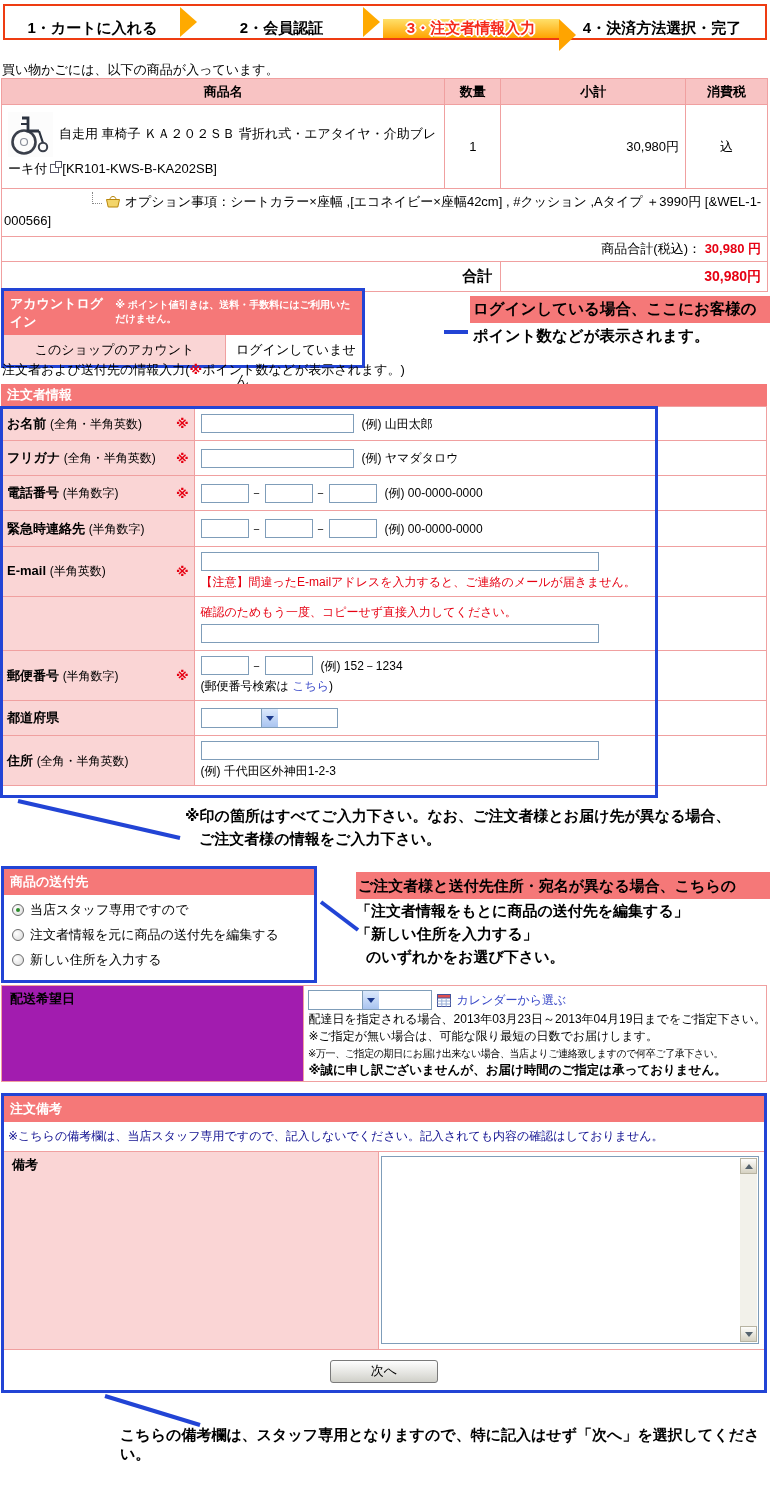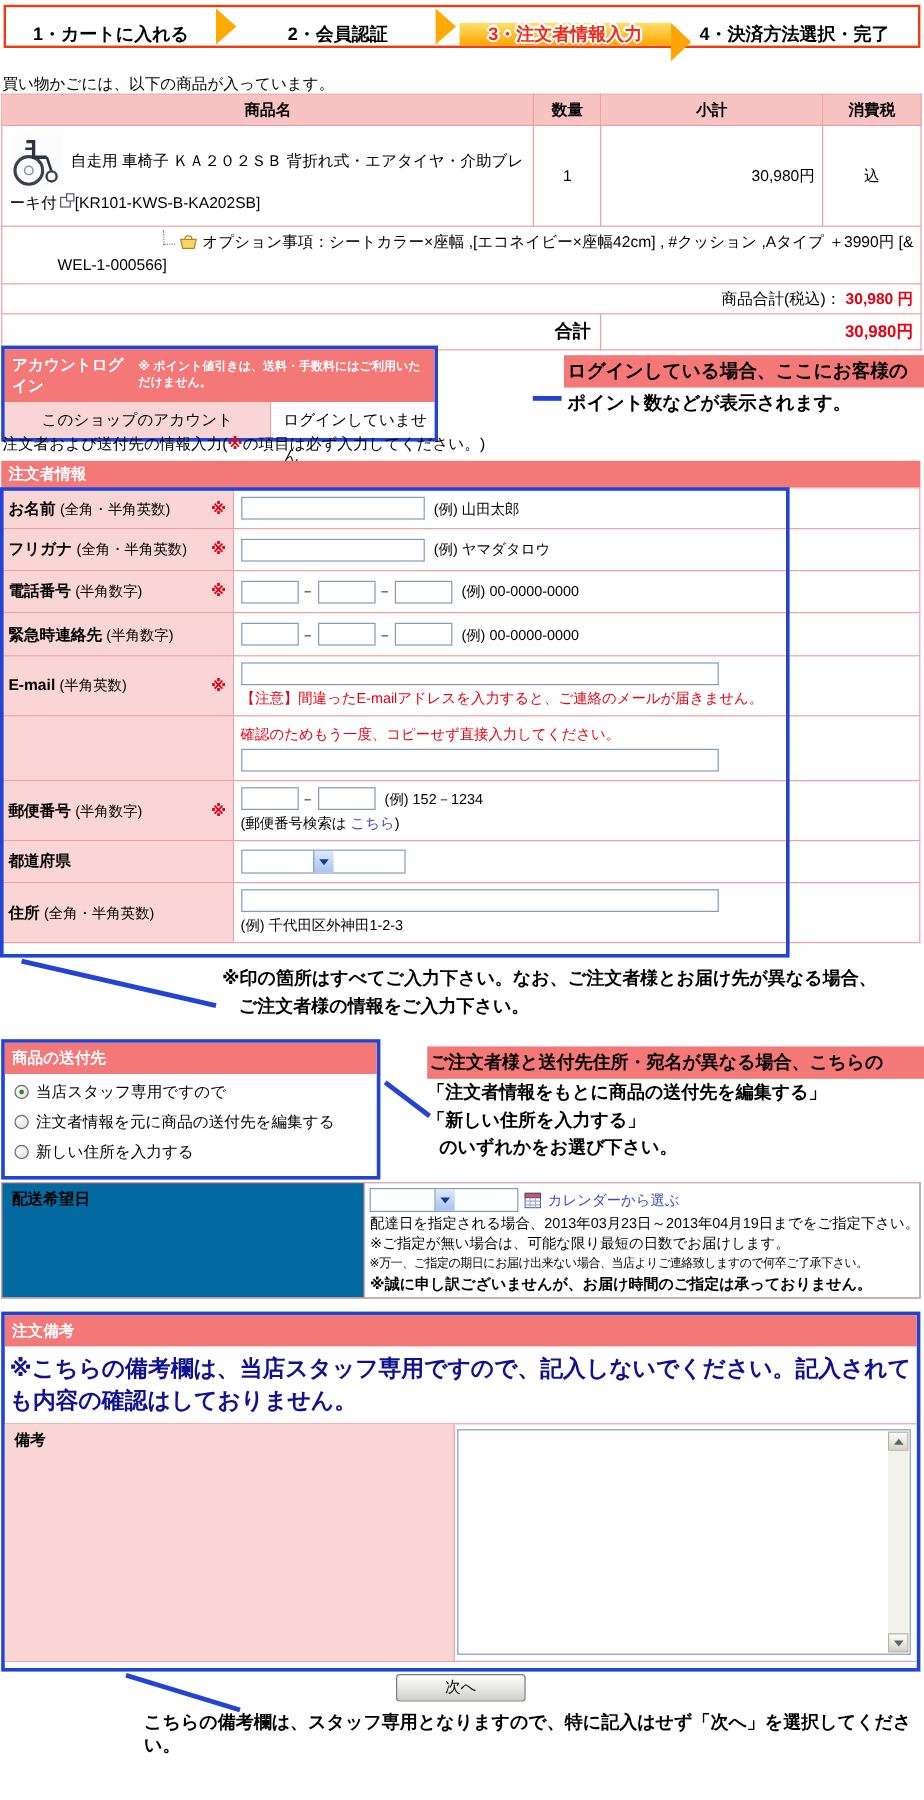--- a/index.html
+++ b/index.html
@@ -22,21 +22,21 @@
   .cart-intro { position:absolute; left:2px; top:61px; font-size:13px; }
   table.cart { position:absolute; left:1px; top:78px; width:767px; border-collapse:collapse; }
   table.cart td, table.cart th { border:1px solid #f0a0a0; font-size:13px; }
   table.cart th { background:#f8c3c3; height:26px; font-weight:bold; text-align:center; }
   .c-name { padding:0 6px; height:84px; word-break:break-all; line-height:24px; }
   .c-name svg { vertical-align:middle; margin-right:6px; }
   .c-qty { text-align:center; }
   .c-sub { text-align:right; padding-right:6px; }
   .c-tax { text-align:center; }
   .opt-cell { padding:3px 2px 6px 2px; }
-  .opt-line { text-indent:88px; line-height:19px; word-break:break-all; font-size:13px;margin-left:44px; }
+  .opt-line { text-indent:88px; line-height:19px; word-break:break-all; font-size:13px; }
   .tree { display:inline-block; width:10px; height:12px; border-left:1px dotted #888; border-bottom:1px dotted #888; margin-right:3px; vertical-align:2px; }
   .row-taxin td { text-align:right; height:25px; padding-right:6px; }
   .red-bold { color:#e60012; font-weight:bold; }
   .row-total .t-label { text-align:right; font-weight:bold; font-size:15px; padding-right:8px; height:30px; }
   .row-total .t-value { text-align:right; padding-right:6px; font-size:14px; }
 
   
   .login-box { position:absolute; left:1px; top:288px; width:364px; border:3px solid #2244d5; background:#fff; }
   .sec-head { background:#f57878; color:#fff; font-weight:bold; padding:4px 6px; font-size:13px; }
   .login-head { display:flex; align-items:baseline; gap:8px; }
@@ -85,31 +85,31 @@
   .ship-opts { padding:6px 8px 0 8px; }
   .ship-opt { display:flex; align-items:center; gap:6px; margin-bottom:7px; font-size:13px; }
   .radio { display:inline-block; width:12px; height:12px; border-radius:50%; border:1px solid #6a6a6a;
            background:radial-gradient(circle at 35% 35%, #ffffff, #d8d8d8); position:relative; flex:0 0 12px; }
   .radio.sel::after { content:""; position:absolute; left:3px; top:3px; width:4px; height:4px; border-radius:50%; background:#2c8c2c; }
   .ship-ann { position:absolute; left:356px; right:0; top:872px; font-weight:bold; font-size:15px; line-height:23px; }
   .ship-ann .band { background:#f57878; padding:2px 0 2px 2px; }
   .ship-ann .l4 { padding-left:10px; }
 
   
-  .deliv { position:absolute; left:1px; top:985px; width:766px; height:97px; border:1px solid #f0a0a0; display:flex; background:#0369a1; }
+  .deliv { position:absolute; left:1px; top:985px; width:766px; height:97px; border:1px solid #f0a0a0; display:flex; background:#a21caf; }
   .deliv-lbl { width:378px; border-right:1px solid #f0a0a0; padding:4px 8px; font-weight:bold; font-size:13px; }
   .deliv-body { flex:1; background:#fff; padding:3px 0 0 4px; }
   .deliv-sel-row { display:flex; align-items:center; gap:5px; height:22px; }
   .dl { font-size:12px; line-height:17px; white-space:nowrap; }
   .dl3 { font-size:10.5px; letter-spacing:-0.4px; transform:scaleX(0.95); transform-origin:0 50%; }
   .dl4 { font-weight:bold; font-size:12.5px; }
 
   
   .rem-box { position:absolute; left:1px; top:1093px; width:766px; height:300px; border:3px solid #2244d5; background:#fff; }
-  .rem-warning { padding:6px 4px; color:#101090; font-weight:bold; font-size:19px; border-bottom:1px solid #f0a0a0; }
+  .rem-warning { padding:6px 4px; color:#101090; font-weight:normal; font-size:12px; border-bottom:1px solid #f0a0a0; }
   .biko-row { display:flex; height:198px; border-bottom:1px solid #f0a0a0; }
   .biko-lbl { width:375px; background:#fad5d5; border-right:1px solid #f0a0a0; padding:4px 8px; font-weight:bold; }
   .biko-body { flex:1; padding:4px 0 0 2px; }
   .ta { position:relative; width:378px; height:188px; border:1px solid #7f9db9; background:#fff; }
   .sb { position:absolute; right:1px; top:1px; bottom:1px; width:17px; background:#f2f1ea;
         display:flex; flex-direction:column; justify-content:space-between; }
   .sb-btn { height:16px; background:linear-gradient(#fdfdfb,#d6d2c2); border:1px solid #b8b4a2;
             display:flex; align-items:center; justify-content:center; }
   .tri-up { width:0; height:0; border-left:4px solid transparent; border-right:4px solid transparent; border-bottom:5px solid #55636e; }
   .tri-dn { width:0; height:0; border-left:4px solid transparent; border-right:4px solid transparent; border-top:5px solid #55636e; }
@@ -197,21 +197,21 @@
       <div class="login-cell-l">このショップのアカウント</div>
       <div class="login-cell-r">ログインしていません</div>
     </div>
   </div>
   <div class="login-line"></div>
   <div class="login-ann">
     <div class="ann-band">ログインしている場合、ここにお客様の</div>
     <div class="l2">ポイント数などが表示されます。</div>
   </div>
 
-  <div class="instruction"><span>注文者および送付先の情報入力(</span><span class="req">※</span><span>の項目は必ず入力してください。)</span></div>
+  <div class="instruction"><span>注文者および送付先の情報入力(</span><span class="req">※</span><span>ポイント数などが表示されます。)</span></div>
 
   <div class="sec-head orderer-head">注文者情報</div>
   <table class="form">
     <colgroup>
         <col style="width:193px;">
         <col style="width:462px;">
         <col style="width:111px;">
       </colgroup>
     <tbody>
         <tr style="height:34px;">

